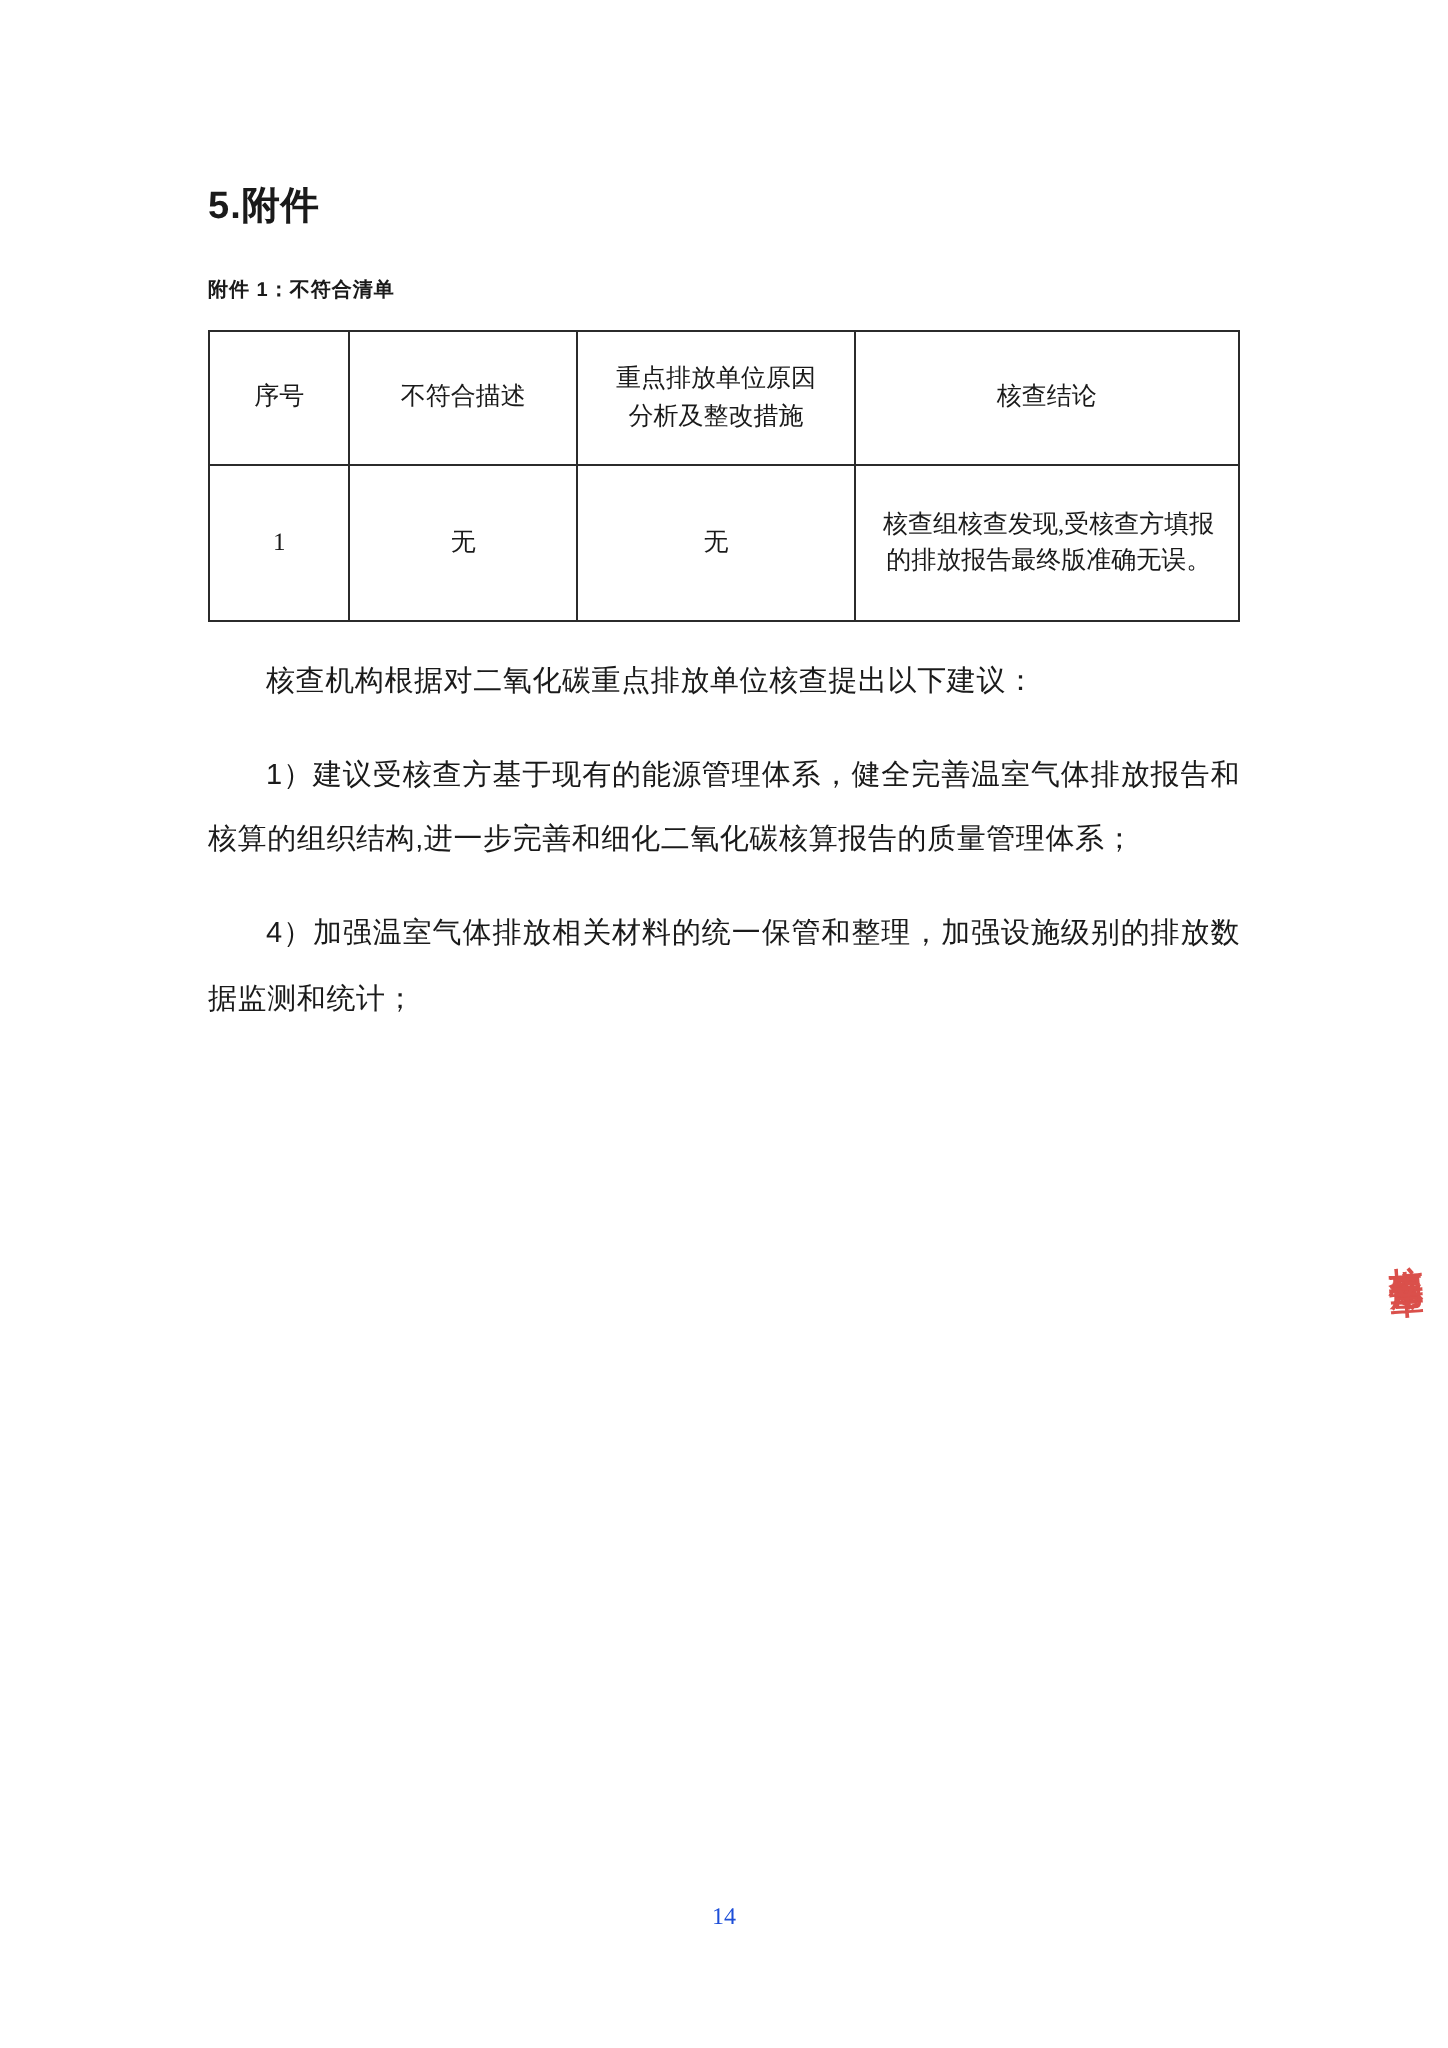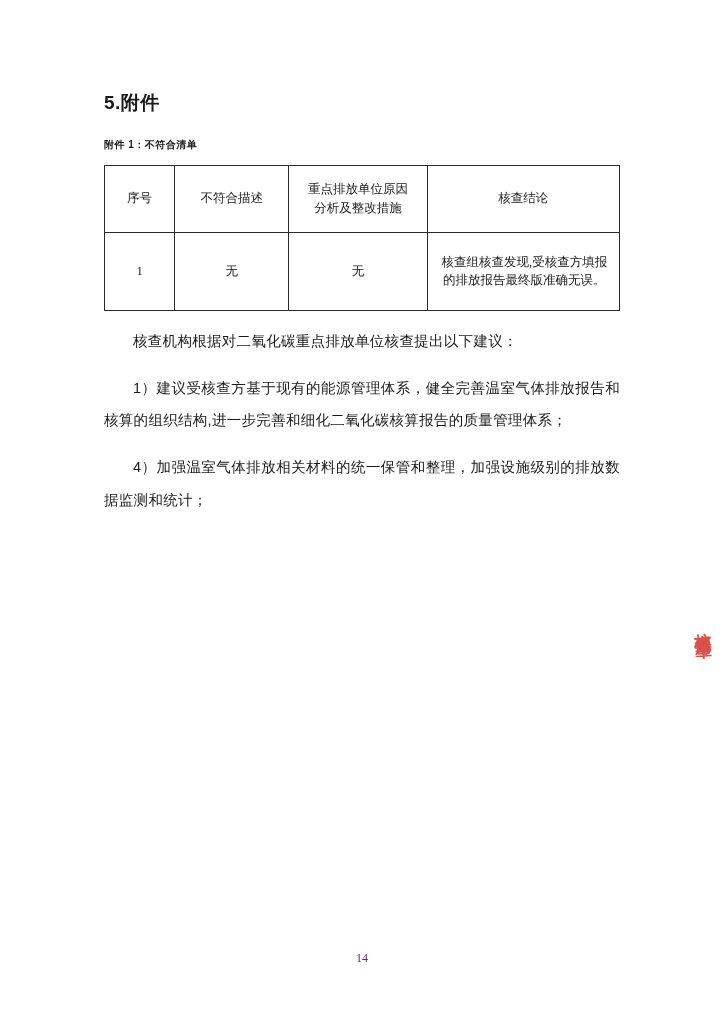--- a/index.html
+++ b/index.html
@@ -113,21 +113,21 @@
 
   
   .page-number {
     position: absolute;
     bottom: 58px;
     left: 0;
     width: 100%;
     text-align: center;
     font-family: "Liberation Serif", serif;
     font-size: 12px;
-    color: #701a75;
+    color: #1d4ed8;
   }
 
   sub { font-size: 0.72em; }
 </style>
 </head>
 <body>
 
 <div class="page">
 
 

